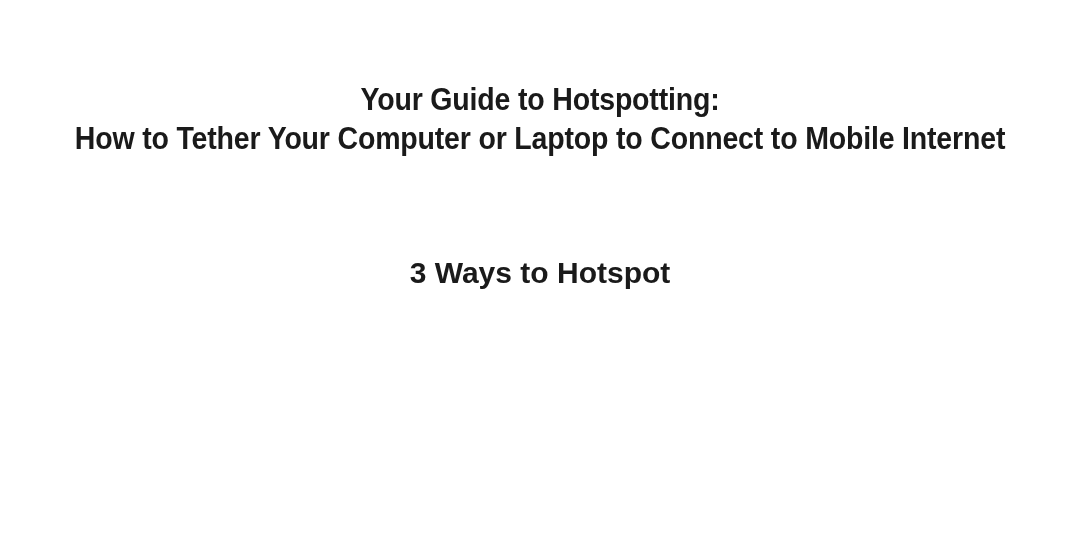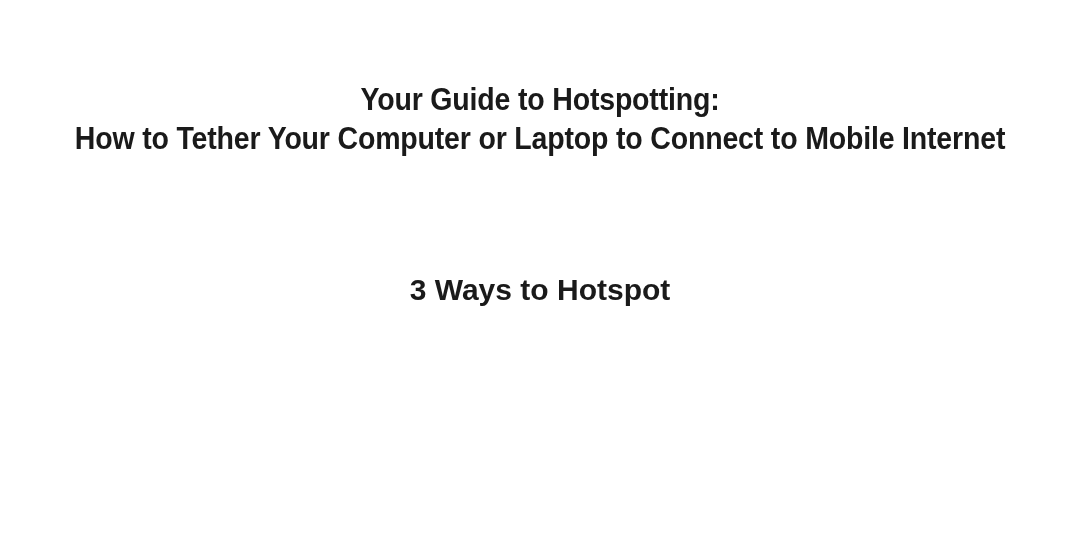--- a/index.html
+++ b/index.html
@@ -50,21 +50,21 @@
 
   .title-line-2 {
     font-size: 31px;
     line-height: 39px;
     transform: scaleX(0.92);
   }
 
   
   .section-heading {
     position: absolute;
-    top: 234px;
+    top: 217px;
     left: 0;
     width: 1080px;
     text-align: center;
     font-family: "Liberation Sans", sans-serif;
     font-weight: bold;
     font-size: 30px;
     line-height: 40px;
     color: #1a1a1a;
     letter-spacing: 0px;
     white-space: nowrap;

